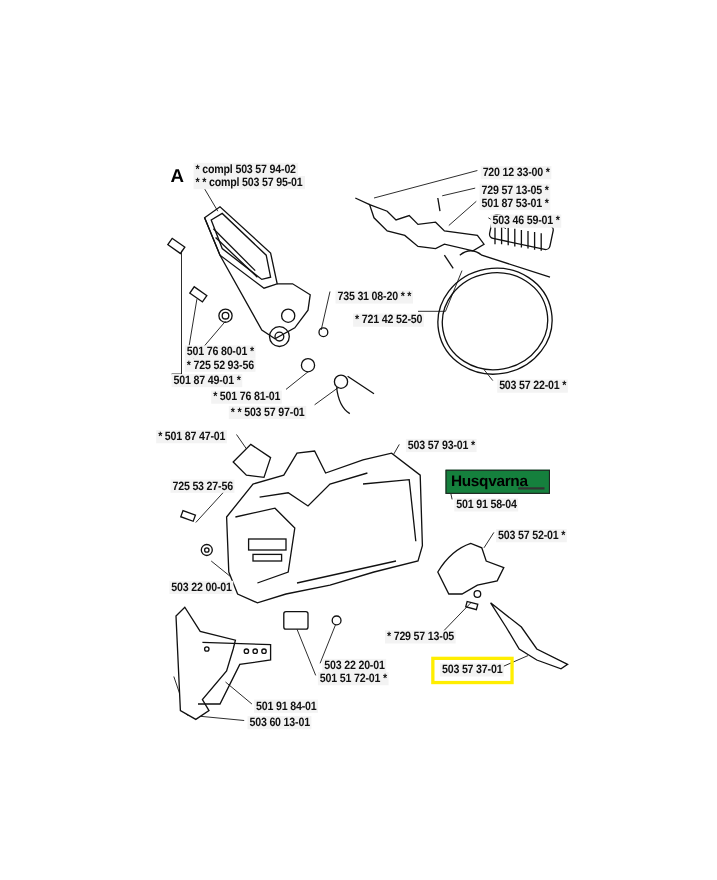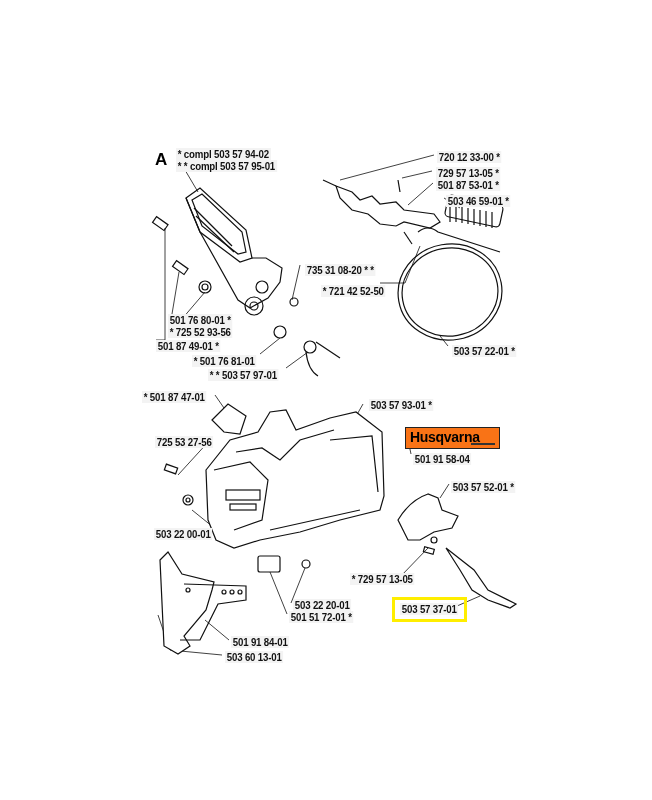--- a/index.html
+++ b/index.html
@@ -2,21 +2,21 @@
 <html><head>
 <meta charset="utf-8">
 <style>
   html,body{margin:0;padding:0;background:#ffffff;}
   body{width:652px;height:800px;position:relative;overflow:hidden;font-family:"Liberation Sans",sans-serif;}
   .canvas{position:absolute;left:0;top:0;width:652px;height:800px;}
   .lbl{position:absolute;font-size:11px;font-weight:bold;color:#111;white-space:nowrap;letter-spacing:-0.2px;line-height:12px;transform:scaleX(0.88);transform-origin:left center;}
   .lbl .bg{background:#f3f3f3;padding:0 2px;}
   .section{position:absolute;left:155px;top:150px;font-size:17px;font-weight:bold;color:#000;}
   .hl{position:absolute;left:392px;top:597px;width:75px;height:25px;border:3px solid #ffee00;box-sizing:border-box;}
-  .hq{position:absolute;left:405px;top:427px;width:95px;height:22px;border:1px solid #222;box-sizing:border-box;background:#f97316;}
+  .hq{position:absolute;left:405px;top:427px;width:95px;height:22px;border:1px solid #222;box-sizing:border-box;background:#15803d;}
   .hq span{position:absolute;left:4px;top:1px;font-size:14px;font-weight:bold;color:#000;letter-spacing:-0.3px;}
   .hq i{position:absolute;right:4px;bottom:3px;width:24px;height:2px;background:#333;}
   svg{position:absolute;left:0;top:0;}
 </style>
 </head>
 <body>
 
 <div class="canvas">
 
   <svg width="652" height="800" fill="none" stroke="#111" stroke-width="1.2">

